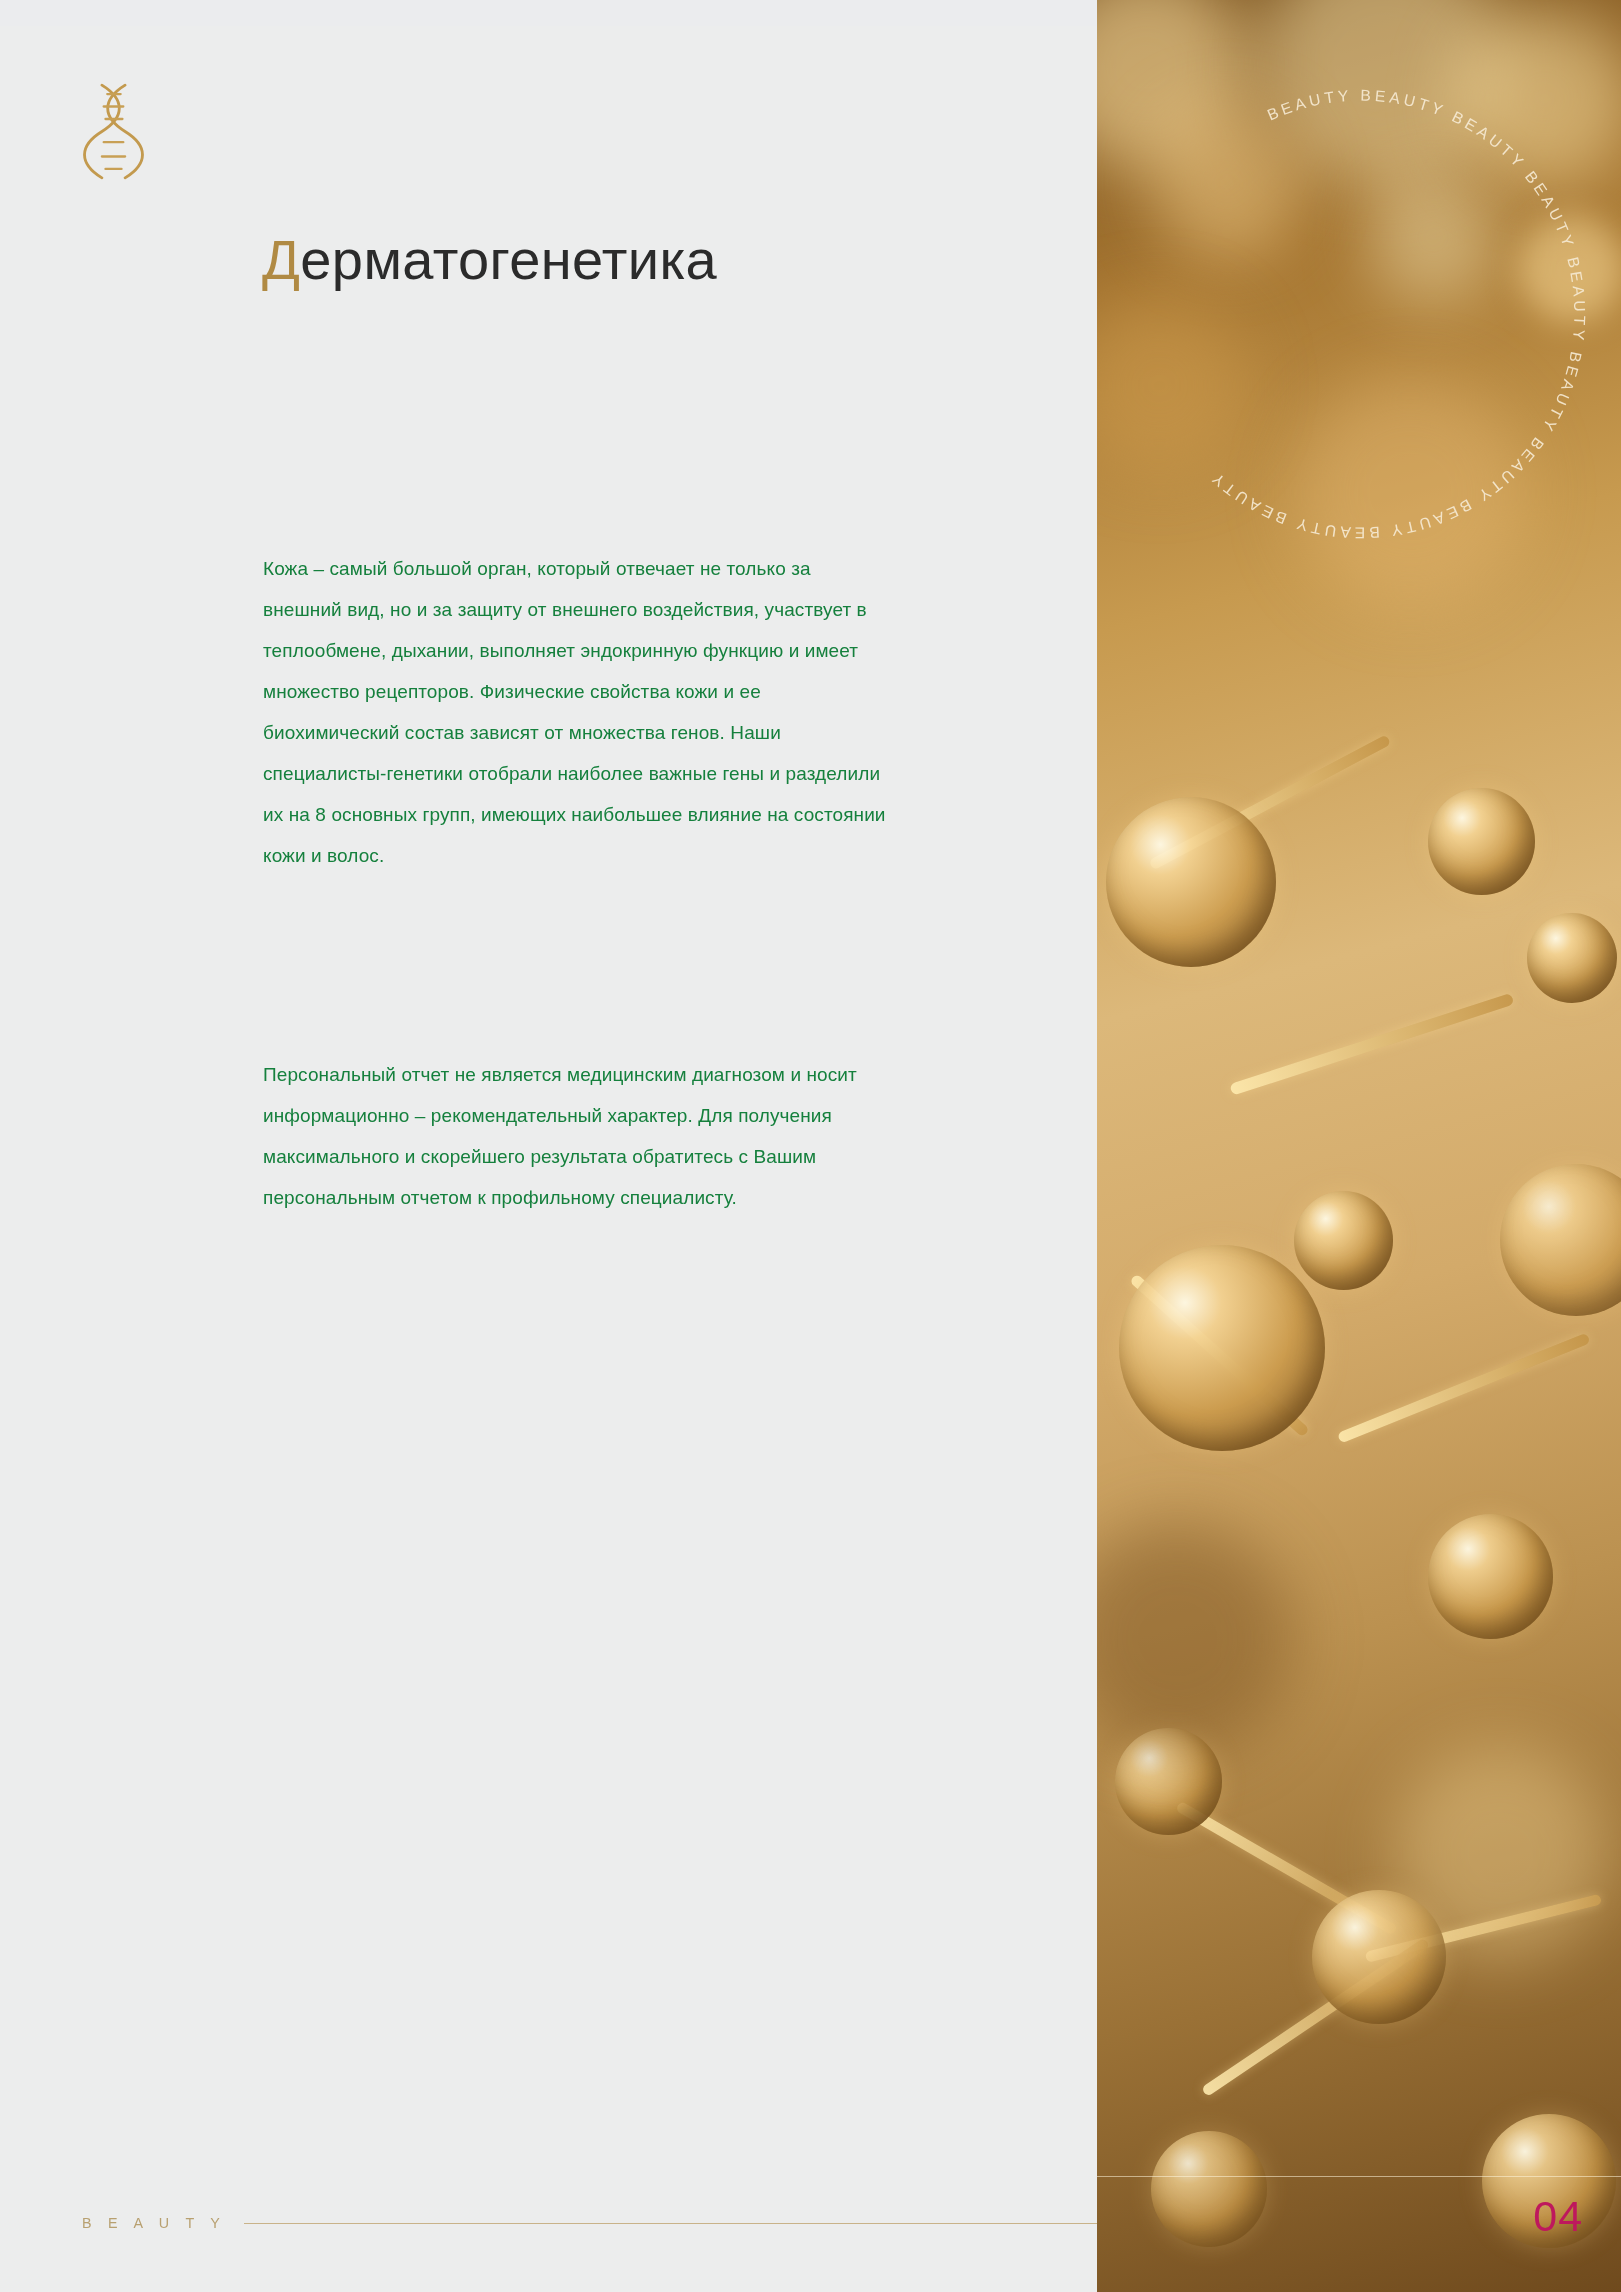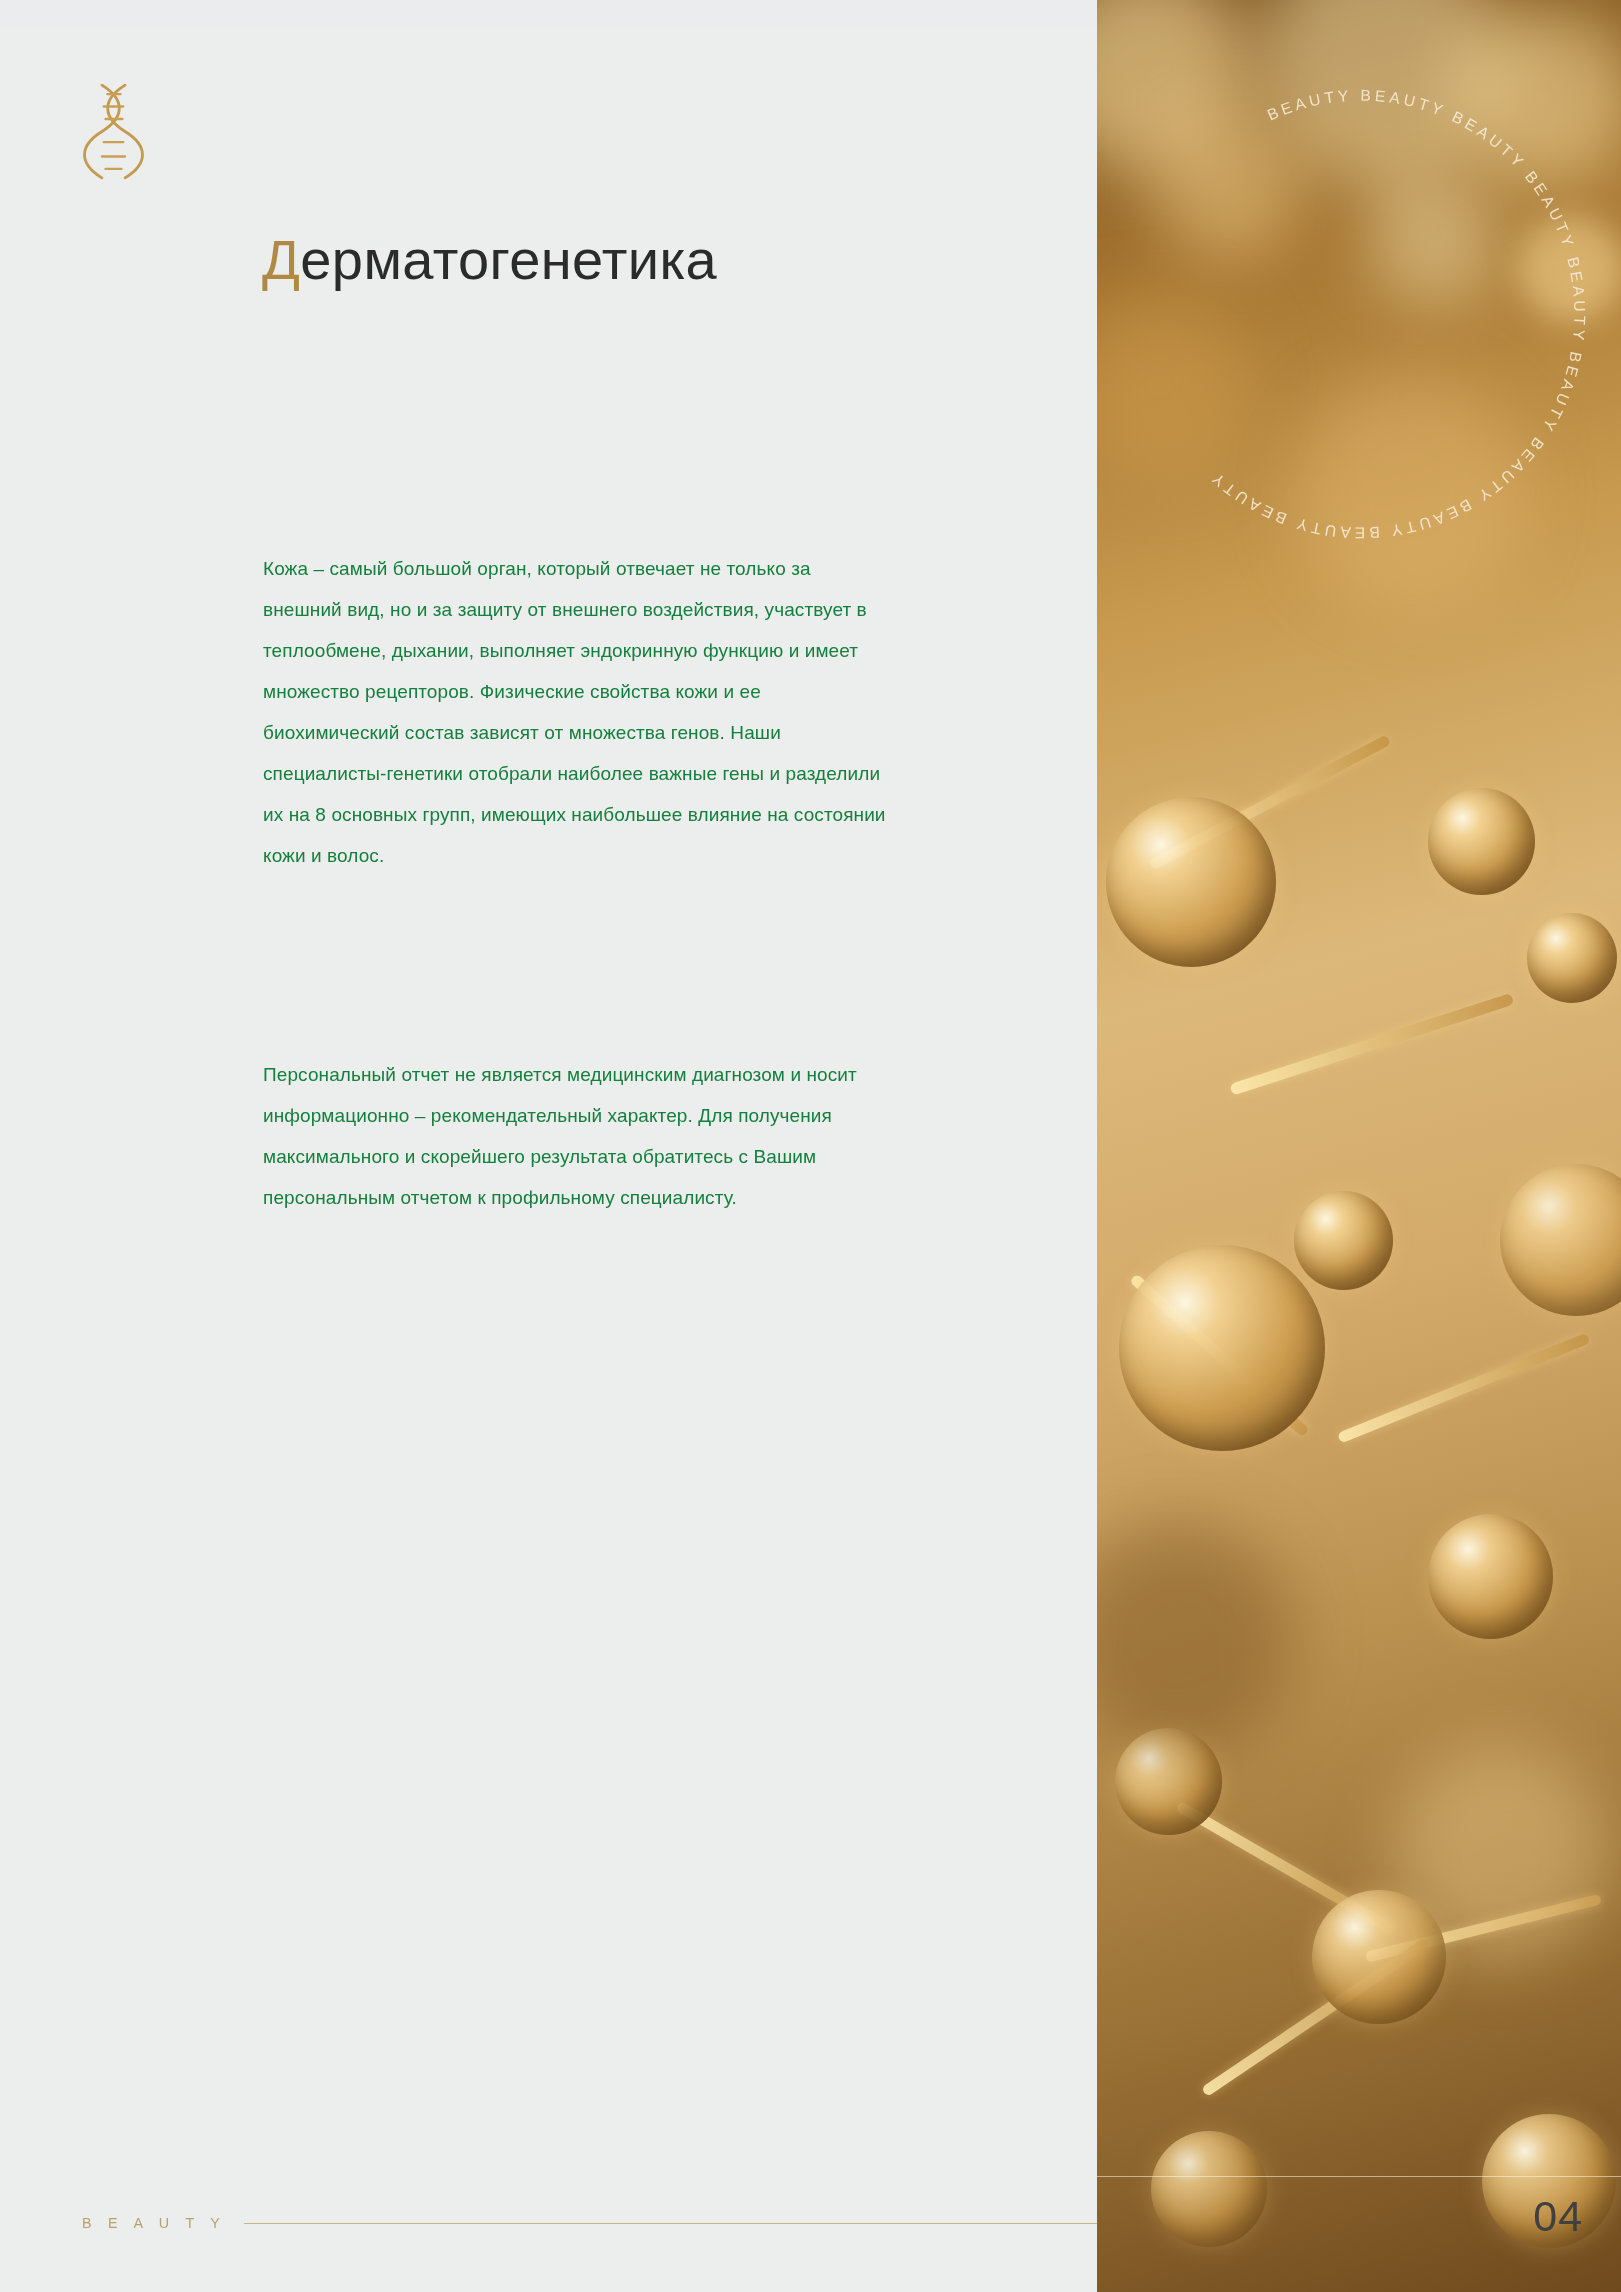--- a/index.html
+++ b/index.html
@@ -164,21 +164,21 @@
     opacity: .92;
   }
 
   
   .page-number {
     position: absolute;
     right: 38px;
     bottom: 52px;
     font-size: 43px;
     font-weight: 300;
-    color: #404040;
+    color: #be185d;
     letter-spacing: 0.9px;
   }
   .num-rule {
     position: absolute;
     left: 0;
     bottom: 116px;
     width: 524px;
     height: 0.9px;
     background: rgba(255,245,220,0.55);
   }

